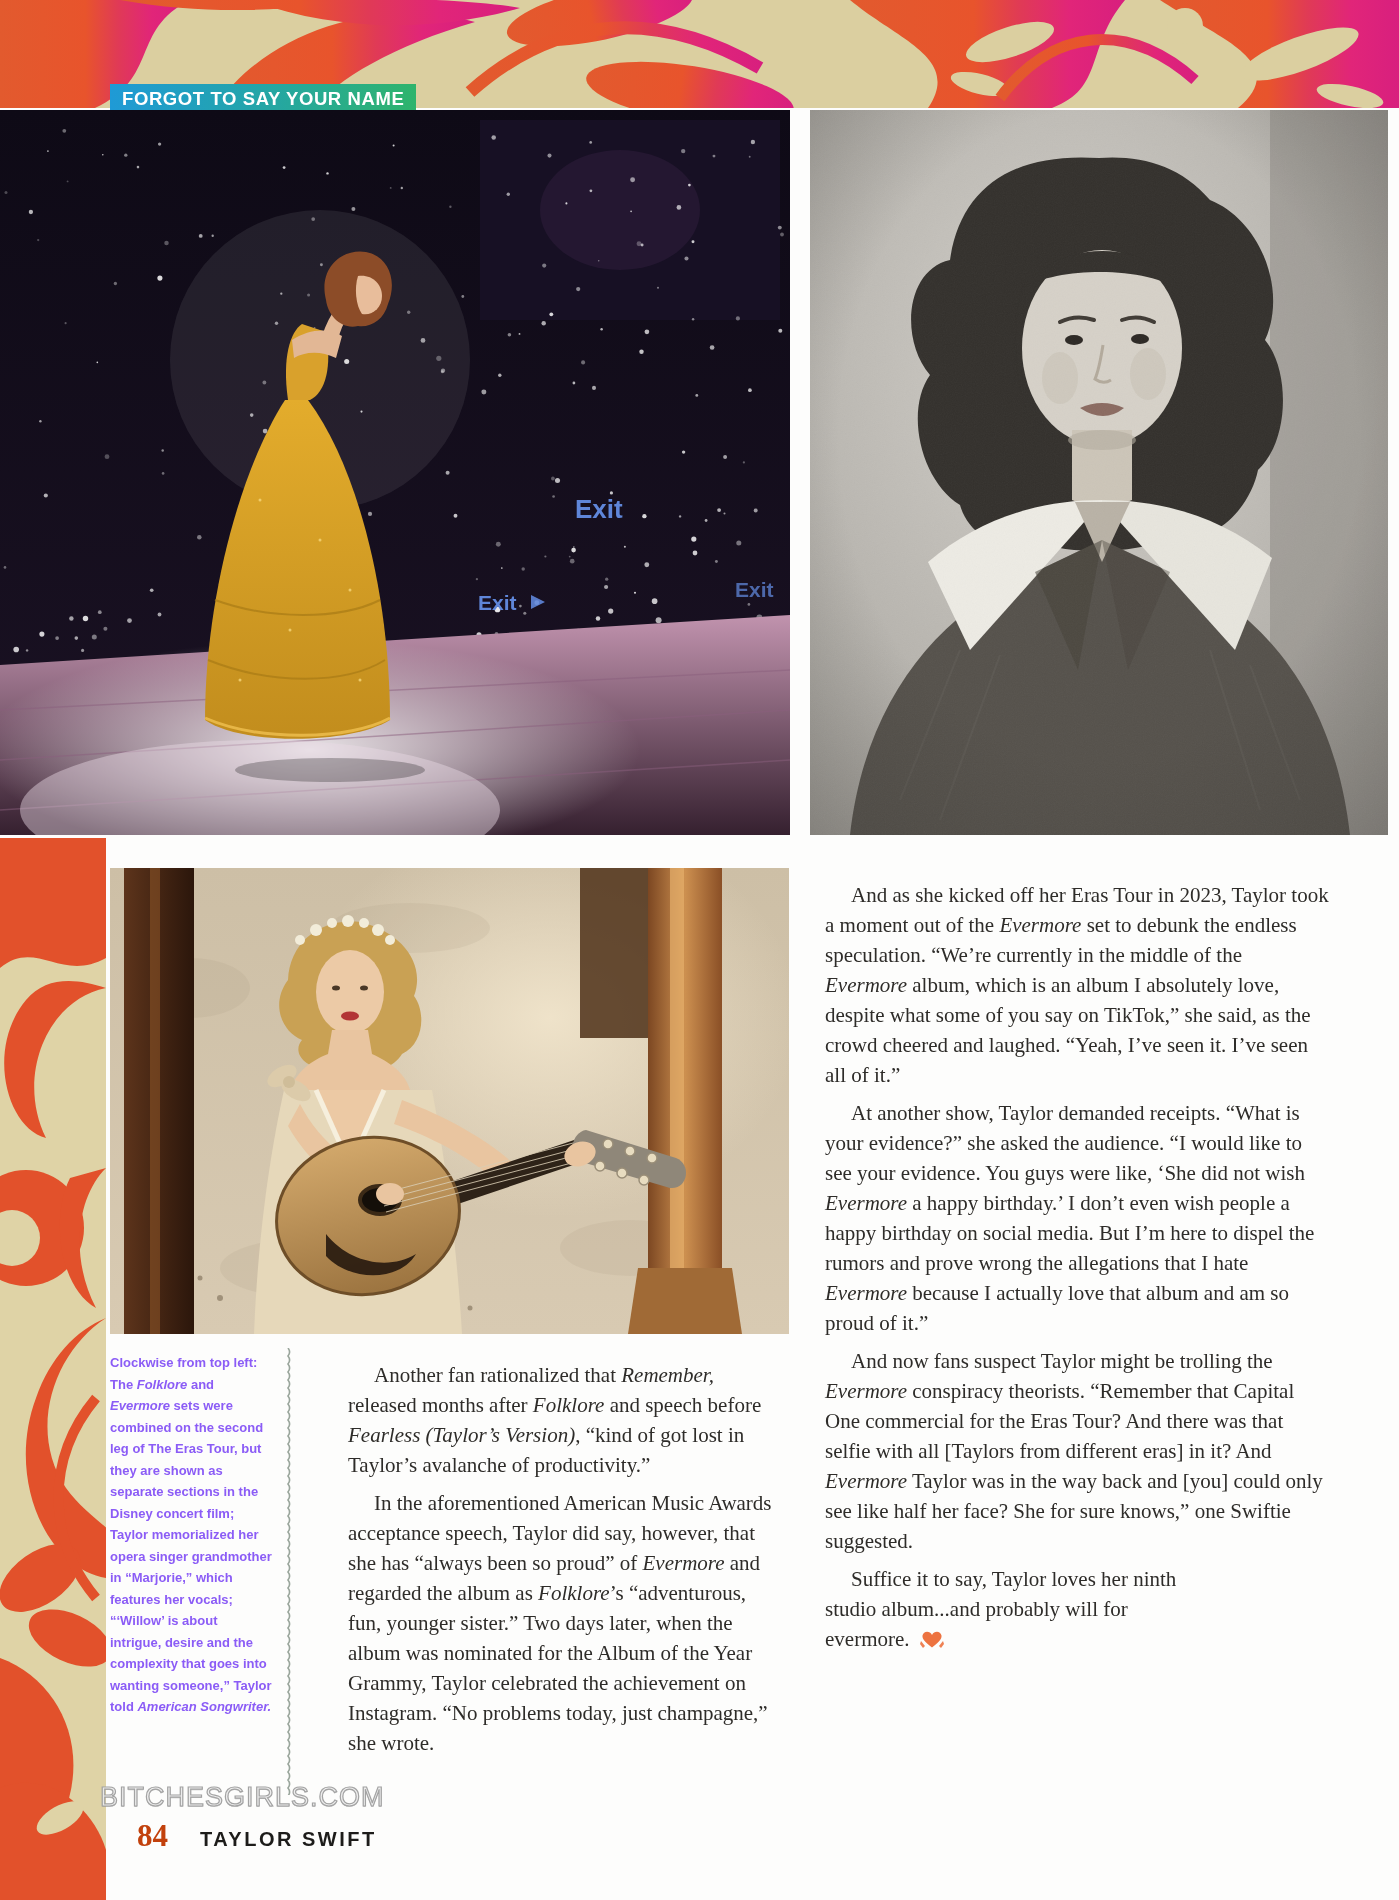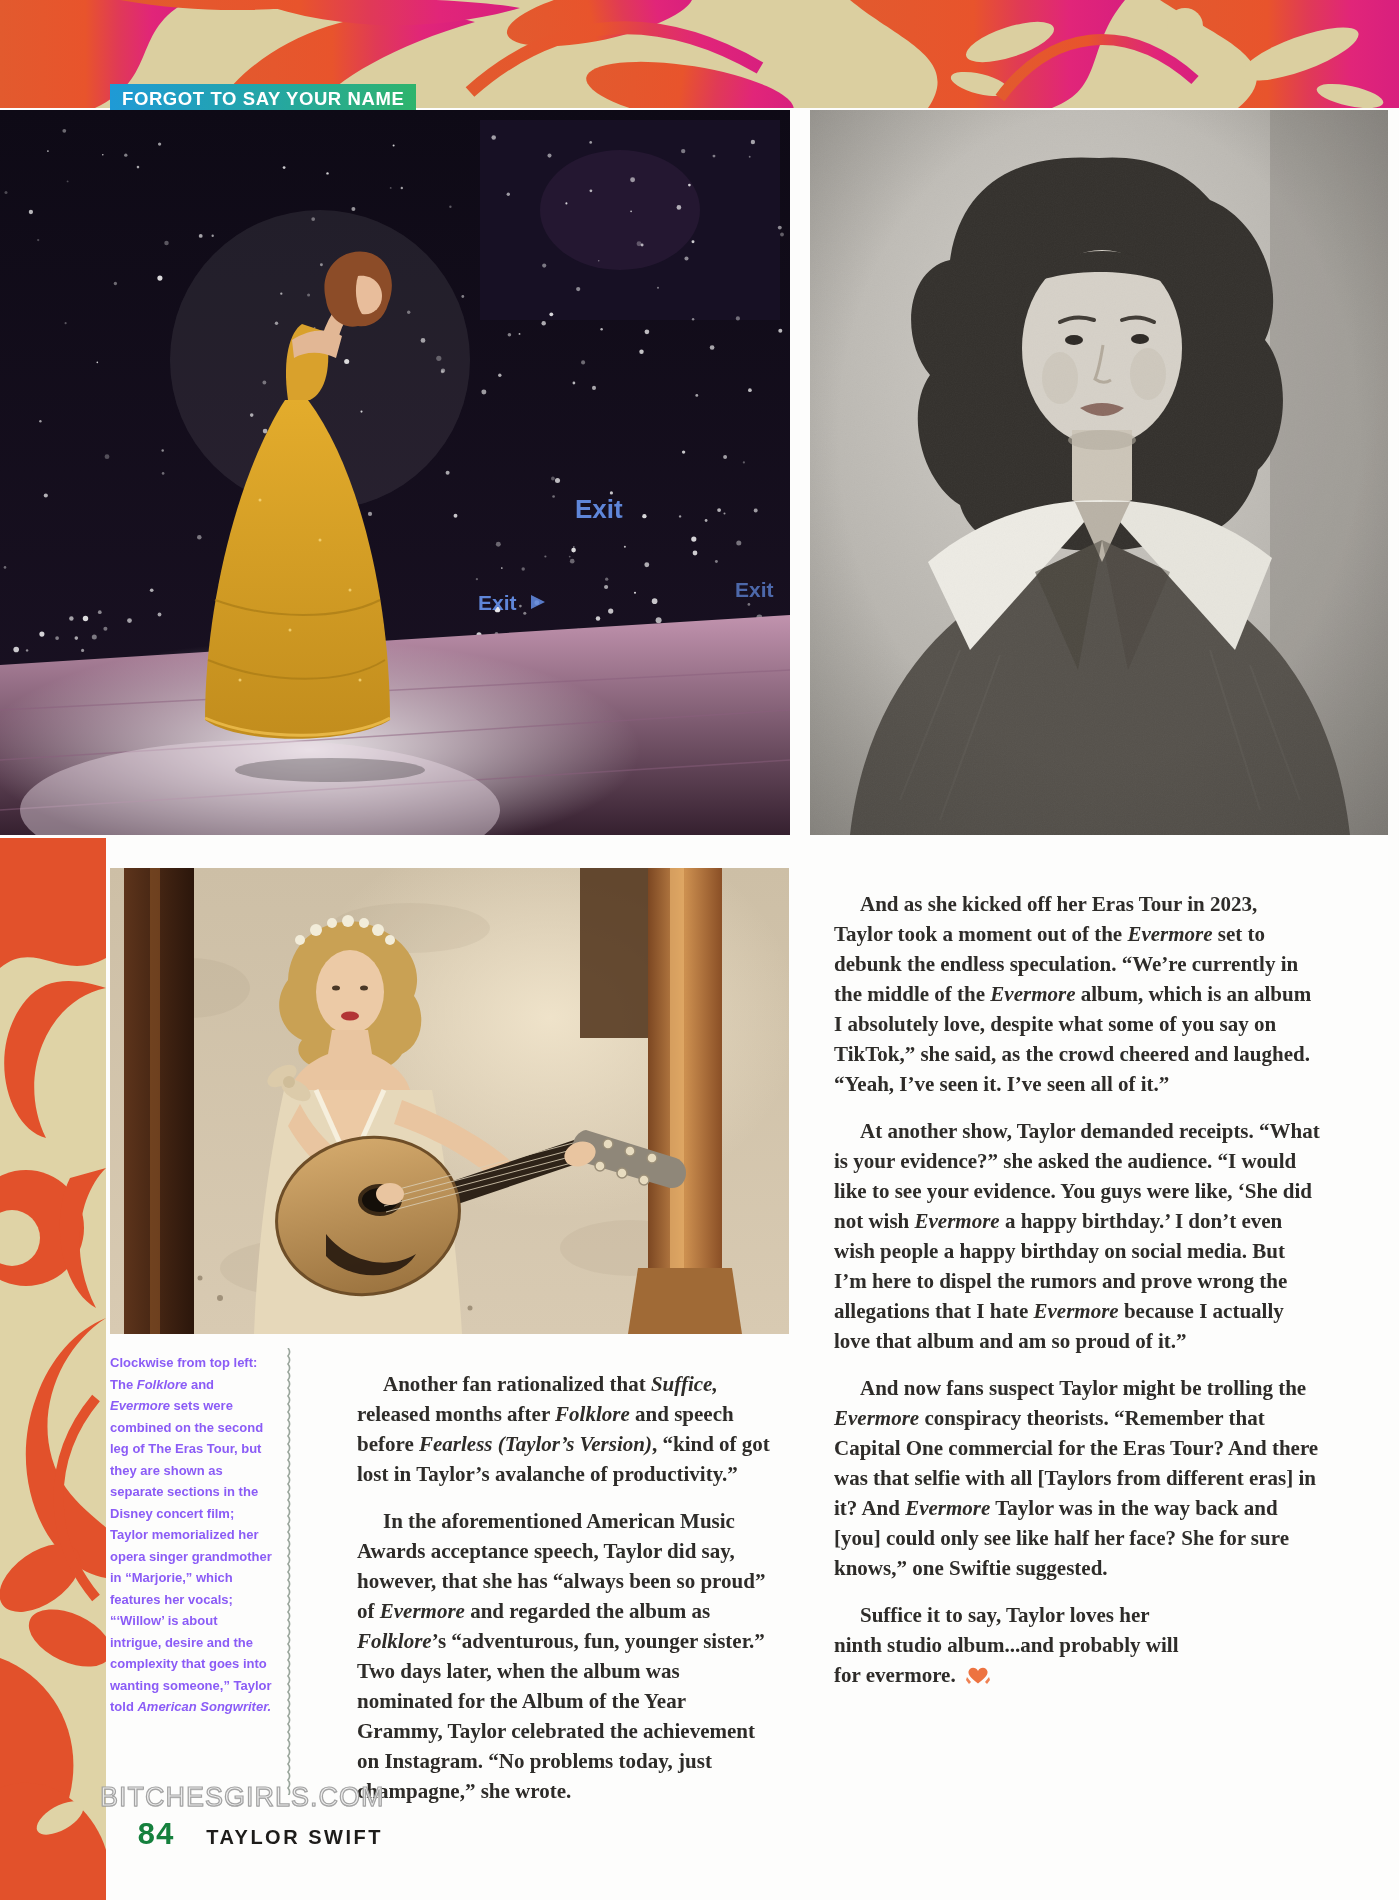--- a/index.html
+++ b/index.html
@@ -16,31 +16,31 @@
   .photo svg{display:block;}
   .photo-concert{left:0;top:110px;}
   .photo-bw{left:810px;top:110px;}
   .photo-mandolin{left:110px;top:868px;}
   .caption{position:absolute;left:110px;top:1352px;width:162px;text-align:left;
            font-family:"Liberation Sans",sans-serif;font-weight:bold;font-size:13px;
            line-height:21.5px;color:#8b5cf6;}
   .caption em{font-style:italic;}
   .divider{position:absolute;left:283px;top:1348px;}
   .col{position:absolute;color:#2e2c29;font-size:21px;line-height:30px;text-align:left;}
-  .col p{margin:17px;text-indent:26px;font-weight:bold;}
+  .col p{margin:8px;text-indent:26px;}
   .col em{font-style:italic;}
   .col-middle{left:340px;top:1352px;width:452px;}
   .col-right{left:817px;top:872px;width:520px;}
   .last-para{max-width:352px;}
   .heart-icon{display:inline-block;vertical-align:-3px;margin-left:5px;}
   .watermark{position:absolute;left:100px;top:1782px;font-family:"Liberation Sans",sans-serif;
              font-weight:normal;font-size:27px;letter-spacing:1px;color:rgba(243,243,243,0.85);
              -webkit-text-stroke:1.2px #a3a3a3;text-shadow:0 1px 0 rgba(120,120,120,.4);}
   .pagefoot{position:absolute;left:137px;top:1818px;display:flex;align-items:baseline;gap:32px;}
-  .pagenum{font-family:Liberation Mono, monospace;font-weight:bold;font-size:31px;color:#15803d;}
+  .pagenum{font-family:Liberation Serif, serif;font-weight:bold;font-size:31px;color:#c2410c;}
   .foot-title{font-family:"Liberation Sans",sans-serif;font-weight:bold;font-size:20px;
               letter-spacing:2.5px;color:#1d1c1a;}
   .exit-text{font-family:"Liberation Sans",sans-serif;font-weight:bold;}
 </style>
 </head>
 <body>
 
 <div class="page">
 
   <div class="top-band">
@@ -488,21 +488,21 @@
     </svg>
   </figure>
 
   <aside class="caption"><span>Clockwise from top left: The </span><em>Folklore</em><span> and </span><em>Evermore</em><span> sets were combined on the second leg of The Eras Tour, but they are shown as separate sections in the Disney concert film; Taylor memorialized her opera singer grandmother in “Marjorie,” which features her vocals; “‘Willow’ is about intrigue, desire and the complexity that goes into wanting someone,” Taylor told </span><em>American Songwriter.</em></aside>
 
   <svg class="divider" width="10" height="447" viewBox="0 0 10 447">
     <path id="squiggle" fill="none" stroke="#9aa69c" stroke-width="1.6" d="M5,0 q3.2,4 0,8 q3.2,4 0,8 q3.2,4 0,8 q3.2,4 0,8 q3.2,4 0,8 q3.2,4 0,8 q3.2,4 0,8 q3.2,4 0,8 q3.2,4 0,8 q3.2,4 0,8 q3.2,4 0,8 q3.2,4 0,8 q3.2,4 0,8 q3.2,4 0,8 q3.2,4 0,8 q3.2,4 0,8 q3.2,4 0,8 q3.2,4 0,8 q3.2,4 0,8 q3.2,4 0,8 q3.2,4 0,8 q3.2,4 0,8 q3.2,4 0,8 q3.2,4 0,8 q3.2,4 0,8 q3.2,4 0,8 q3.2,4 0,8 q3.2,4 0,8 q3.2,4 0,8 q3.2,4 0,8 q3.2,4 0,8 q3.2,4 0,8 q3.2,4 0,8 q3.2,4 0,8 q3.2,4 0,8 q3.2,4 0,8 q3.2,4 0,8 q3.2,4 0,8 q3.2,4 0,8 q3.2,4 0,8 q3.2,4 0,8 q3.2,4 0,8 q3.2,4 0,8 q3.2,4 0,8 q3.2,4 0,8 q3.2,4 0,8 q3.2,4 0,8 q3.2,4 0,8 q3.2,4 0,8 q3.2,4 0,8 q3.2,4 0,8 q3.2,4 0,8 q3.2,4 0,8 q3.2,4 0,8 q3.2,4 0,8 q3.2,4 0,8"></path>
   </svg>
 
   <div class="col col-middle">
-    <p><span>Another fan rationalized that </span><em>Suffice,</em><span> released months after </span><em>Folklore</em><span> and speech before </span><em>Fearless (Taylor’s Version)</em><span>, “kind of got lost in Taylor’s avalanche of productivity.”</span></p>
+    <p><span>Another fan rationalized that </span><em>Remember,</em><span> released months after </span><em>Folklore</em><span> and speech before </span><em>Fearless (Taylor’s Version)</em><span>, “kind of got lost in Taylor’s avalanche of productivity.”</span></p>
     <p><span>In the aforementioned American Music Awards acceptance speech, Taylor did say, however, that she has “always been so proud” of </span><em>Evermore</em><span> and regarded the album as </span><em>Folklore</em><span>’s “adventurous, fun, younger sister.” Two days later, when the album was nominated for the Album of the Year Grammy, Taylor celebrated the achievement on Instagram. “No problems today, just champagne,” she wrote.</span></p>
   </div>
 
   <div class="col col-right">
     <p><span>And as she kicked off her Eras Tour in 2023, Taylor took a moment out of the </span><em>Evermore</em><span> set to debunk the endless speculation. “We’re currently in the middle of the </span><em>Evermore</em><span> album, which is an album I absolutely love, despite what some of you say on TikTok,” she said, as the crowd cheered and laughed. “Yeah, I’ve seen it. I’ve seen all of it.”</span></p>
     <p><span>At another show, Taylor demanded receipts. “What is your evidence?” she asked the audience. “I would like to see your evidence. You guys were like, ‘She did not wish </span><em>Evermore</em><span> a happy birthday.’ I don’t even wish people a happy birthday on social media. But I’m here to dispel the rumors and prove wrong the allegations that I hate </span><em>Evermore</em><span> because I actually love that album and am so proud of it.”</span></p>
     <p><span>And now fans suspect Taylor might be trolling the </span><em>Evermore</em><span> conspiracy theorists. “Remember that Capital One commercial for the Eras Tour? And there was that selfie with all [Taylors from different eras] in it? And </span><em>Evermore</em><span> Taylor was in the way back and [you] could only see like half her face? She for sure knows,” one Swiftie suggested.</span></p>
     <p class="last-para">
       <span><span>Suffice it to say, Taylor loves her ninth studio album...and probably will for evermore. </span></span><svg class="heart-icon" width="24" height="20" viewBox="0 0 24 20">
         <path fill="#ed7340" d="M12,6 C10,1.5 3.5,1.5 2.5,6.5 C1.8,10.5 7,14.5 12,18.5 C17,14.5 22.2,10.5 21.5,6.5 C20.5,1.5 14,1.5 12,6 Z"></path>

